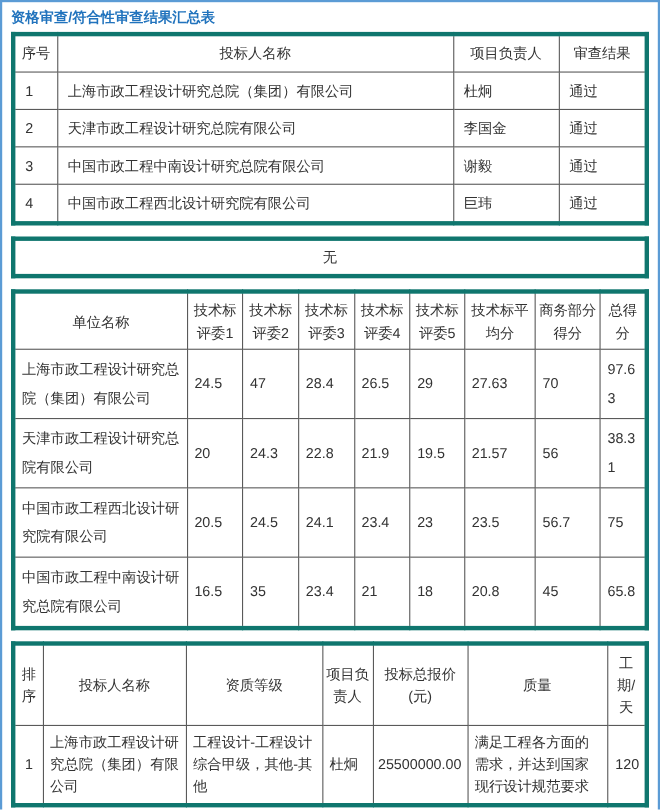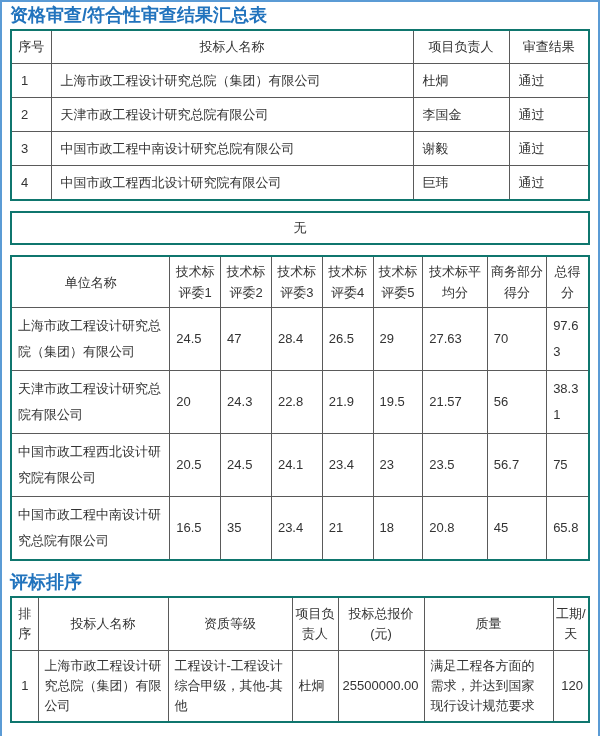--- a/index.html
+++ b/index.html
@@ -17,30 +17,30 @@
     box-sizing: border-box;
     width: 600px;
     min-height: 736px;
     border: 2px solid #5b9bd5;
     border-bottom: 0;
     padding: 2px 8px 8px 8px;
     background: #ffffff;
   }
   .sec-title {
     color: #2173bd;
-    font-size: 18px;
+    font-size: 13px;
     font-weight: bold;
     padding: 4px 0 6px 0;
     line-height: 15px;
   }
   table {
     width: 100%;
     border-collapse: collapse;
     table-layout: fixed;
-    border: 2px solid #0f766e;
+    border: 4px solid #0f766e;
     margin-bottom: 10px;
     background: #ffffff;
   }
   th, td {
     border: 1px solid #5a5a5a;
     font-size: 13px;
     color: #333333;
     vertical-align: middle;
     overflow: hidden;
   }
@@ -194,21 +194,20 @@
         <td>23.4</td>
         <td>21</td>
         <td>18</td>
         <td>20.8</td>
         <td>45</td>
         <td>65.8</td>
       </tr>
     </tbody>
   </table>
 
-  <div class="sec-title">评标排序</div>
   <table class="t-rank">
     <colgroup>
       <col style="width:27px">
         <col style="width:130px">
         <col style="width:124px">
         <col style="width:46px">
       <col style="width:86px">
         <col>
         <col style="width:36px">
     </colgroup>

